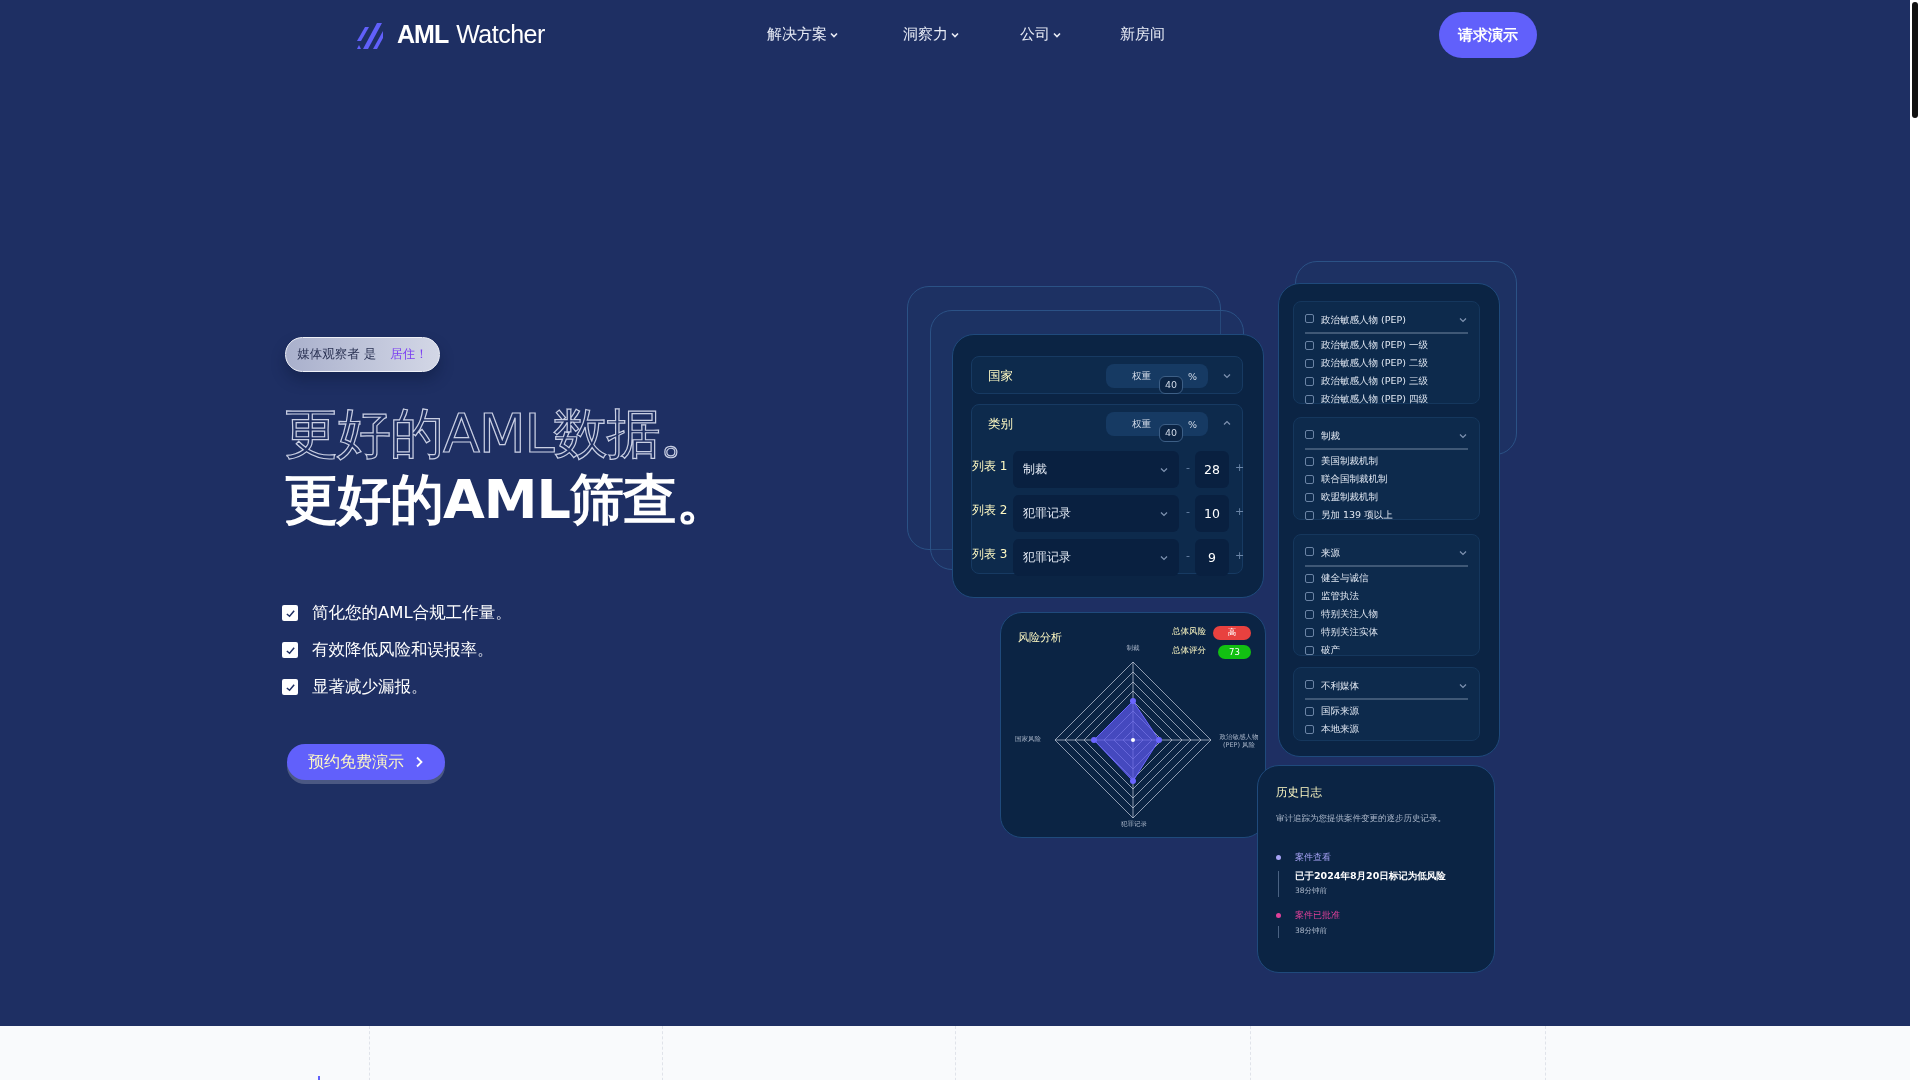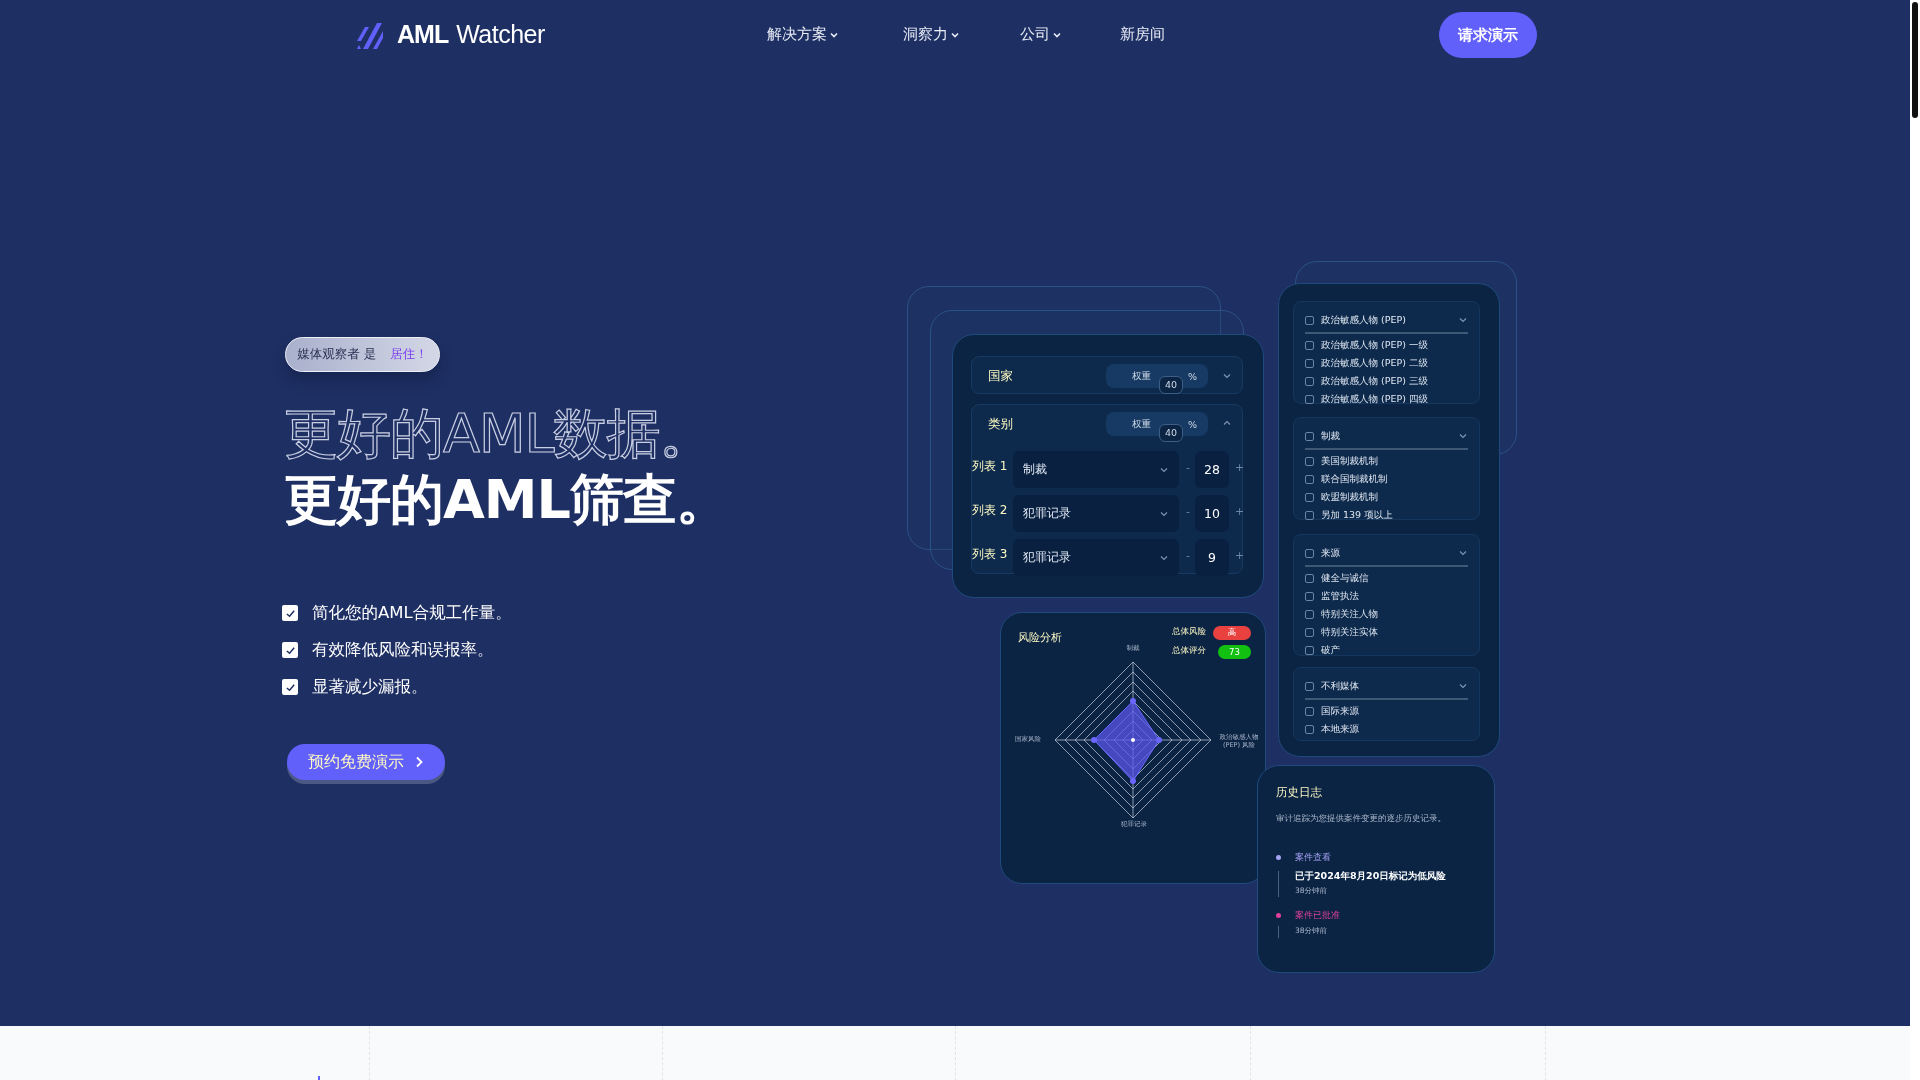--- a/index.html
+++ b/index.html
@@ -36,21 +36,21 @@
 .weight .n{width:24px;height:18px;border:1px solid #3d5f86;border-radius:6px;background:#0b2444;display:flex;align-items:center;justify-content:center;margin:17px 5px 0 8px}
 .sel{position:absolute;height:37px;background:#092040;border-radius:6px;display:flex;align-items:center;justify-content:space-between;padding:0 10px;font-size:12px;color:#e6ecf6}
 .num{position:absolute;width:34px;height:37px;background:#092040;border-radius:6px;display:flex;align-items:center;justify-content:center;font-size:12.5px;color:#fff}
 .pm{position:absolute;font-size:11px;color:#6c86a8}
 .tiny-chev{width:10px;height:10px}
 
 .fgroup{position:absolute;left:14px;width:187px;background:#0d2a4c;border:1px solid #15375d;border-radius:8px}
 .fitem{display:flex;align-items:center;gap:7px;font-size:9.5px;color:#dfe6f1;height:18px;padding-left:11px}
 .fitem .cb{width:9px;height:9px;border:1px solid #6b84a5;border-radius:2px}
 .fhead{display:flex;align-items:center;justify-content:space-between;padding:0 11px 0 11px;height:24px;margin-top:6px}
-.fhead .left{display:flex;align-items:center;gap:7px;font-size:9.5px;color:#e6ecf6}
+.fhead .left{display:flex;align-items:flex-start;gap:7px;font-size:9.5px;color:#e6ecf6}
 .fhead .cb{width:9px;height:9px;border:1px solid #6b84a5;border-radius:2px}
 .fline{height:2px;background:#3f5876;margin:0 11px 2px 11px}
 
 .pill{position:absolute;height:14px;border-radius:7px;color:#fff;font-size:8.5px;display:flex;align-items:center;justify-content:center}
 .axis-lbl{position:absolute;font-size:6.5px;color:#aab6c9;text-align:center;line-height:1.3}
 
 .dash{position:absolute;top:1026px;width:0;height:60px;border-left:1px dashed #e0e3ea}
 .bottom-accent{position:absolute;left:318px;top:1076px;width:2px;height:4px;background:#6160fb}
 </style>
 </head>
@@ -192,21 +192,21 @@
       <span>犯罪记录</span>
       <svg class="tiny-chev" viewBox="0 0 10 10">
           <path d="M2 3.5 L5 6.5 L8 3.5" stroke="#7f93b1" stroke-width="1.2" fill="none"></path>
         </svg>
     </div>
     <span class="pm" style="left:233px;top:214px">-</span>
     <div class="num" style="left:242px;top:204px">9</div>
     <span class="pm" style="left:282px;top:214px">+</span>
   </div>
 
-  <div class="card" style="left:1000px;top:612px;width:266px;height:272px">
+  <div class="card" style="left:1000px;top:612px;width:266px;height:226px">
     <span class="lbl" style="left:17px;top:17px;font-size:11px">风险分析</span>
     <span class="lbl" style="left:171px;top:13px;font-size:8.5px">总体风险</span>
     <div class="pill" style="left:212px;top:13px;width:38px;background:#e8413f">高</div>
     <span class="lbl" style="left:171px;top:32px;font-size:8.5px">总体评分</span>
     <div class="pill" style="left:217px;top:32px;width:33px;background:#12c012">73</div>
 
     <span class="axis-lbl" style="left:120px;top:31px;width:24px">制裁</span>
     <div class="axis-lbl" style="left:210px;top:120px;width:56px">
       <div>政治敏感人物</div>
       <div>(PEP) 风险</div>

